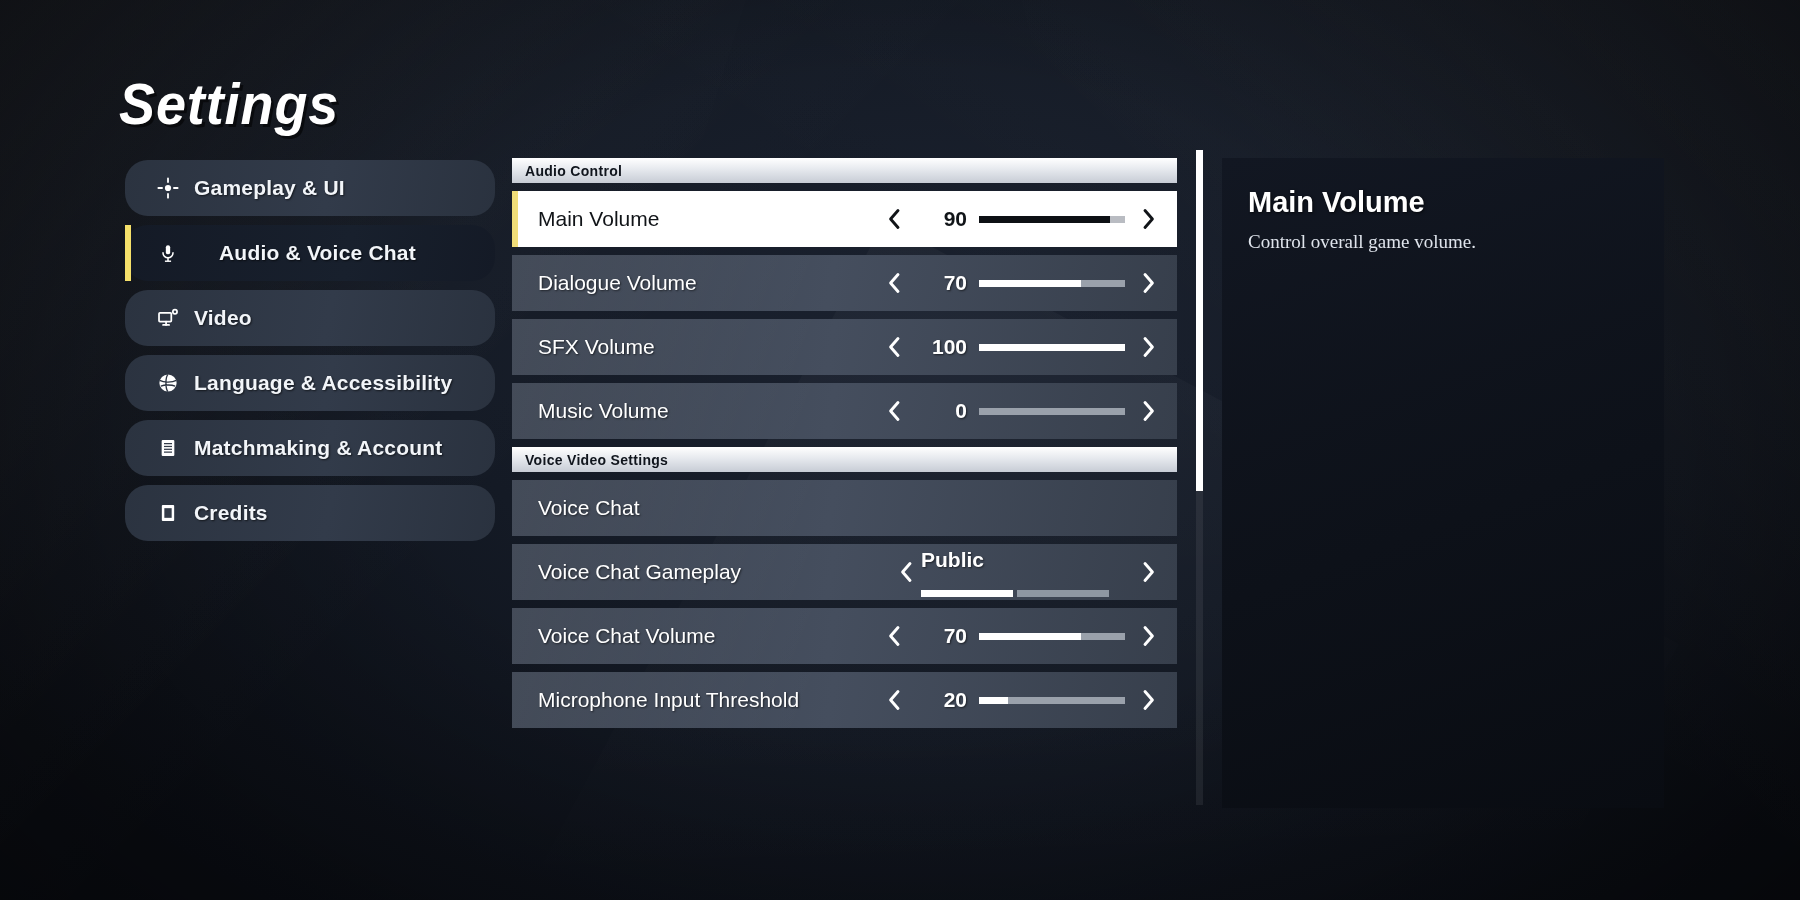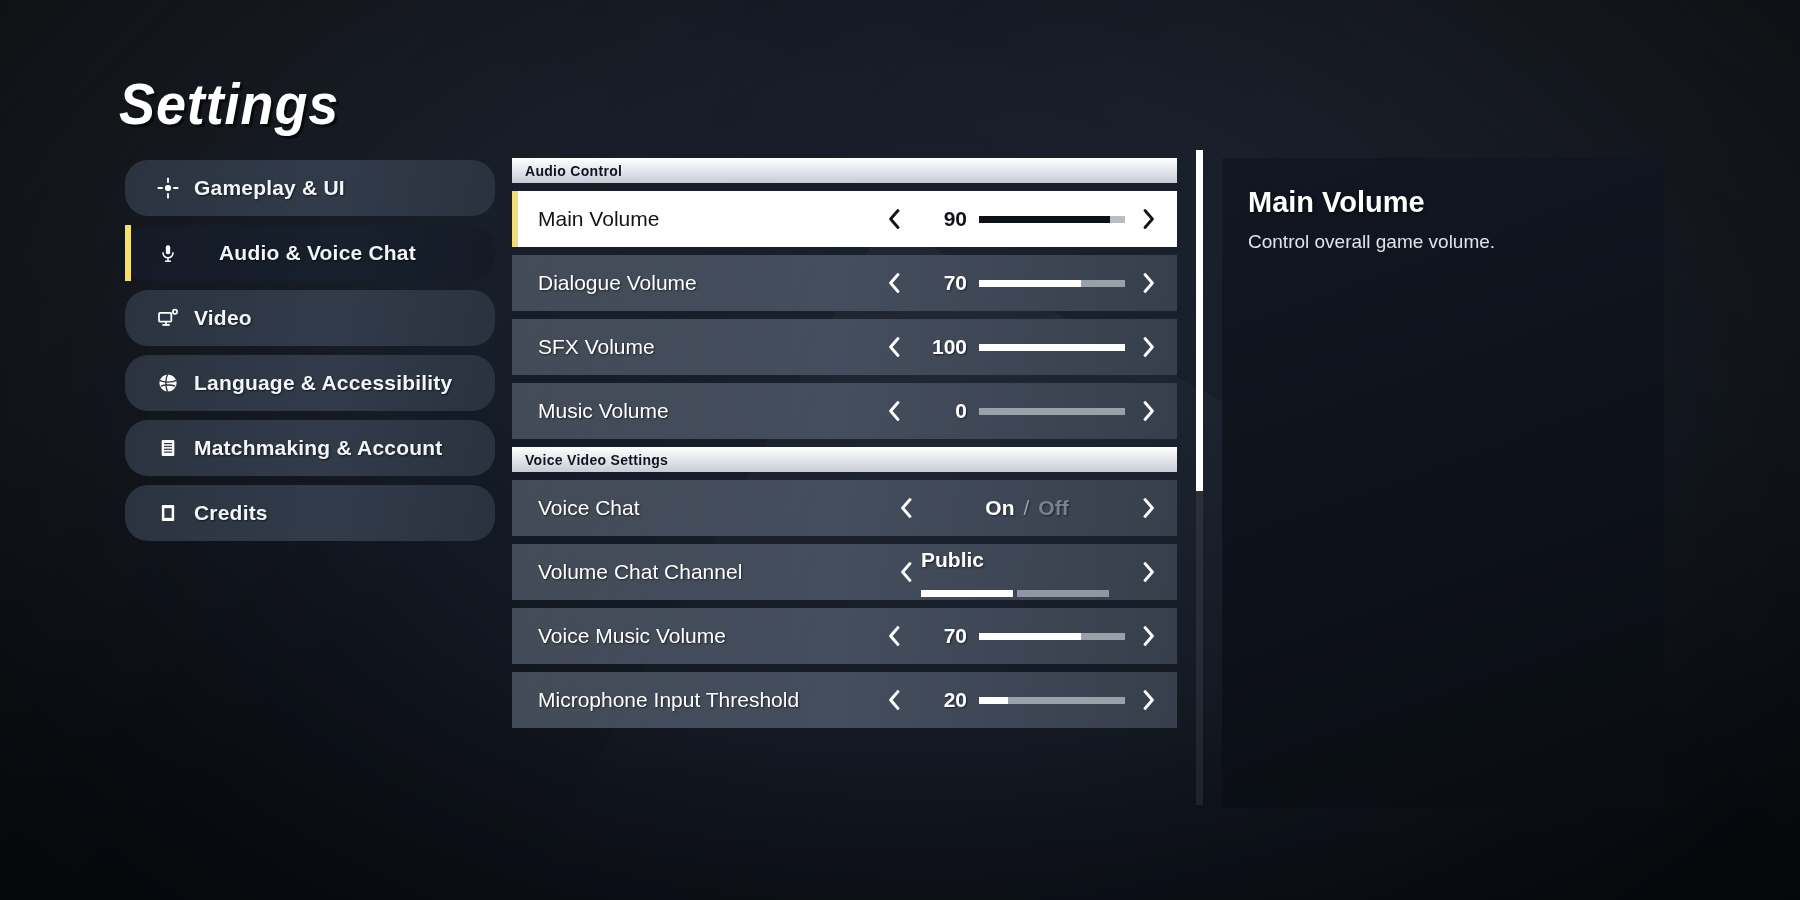--- a/index.html
+++ b/index.html
@@ -225,21 +225,21 @@
     width:442px; height:650px;
     background:linear-gradient(160deg, #121722 0%, #0d1119 55%, #090c12 100%);
     padding:28px 26px;
   }
   #info-title {
     font-size:29px; font-weight:bold; color:#ffffff;
     margin-bottom:10px;
     text-shadow:1px 1px 3px rgba(0,0,0,0.7);
   }
   #info-desc {
-    font-size:19px; color:#dfe4ec; line-height:1.35;
+    font-size:19px; color:#dfe4ec; line-height:1.35;font-family:Liberation Serif, serif;
   }
 </style>
 </head>
 <body>
 
 <div id="screen">
 
   <div class="facet facet-a"></div>
   <div class="facet facet-b"></div>
   <div class="facet facet-c"></div>
@@ -387,40 +387,23 @@
           <span class="chev">
             <svg width="15" height="24" viewBox="0 0 15 24" fill="none" stroke="#ffffff" stroke-width="2.9" stroke-linecap="round" stroke-linejoin="round">
               <path d="M4 3.5L11.4 12 4 20.5"></path>
             </svg>
           </span>
         </div>
       </div>
       <div class="section-header second">Voice Video Settings</div>
       <div class="row">
         <div class="row-label">Voice Chat</div>
-        <div class="row-control">
-          <span class="chev">
-            <svg width="15" height="24" viewBox="0 0 15 24" fill="none" stroke="#ffffff" stroke-width="2.9" stroke-linecap="round" stroke-linejoin="round">
-              <path d="M11 3.5L3.6 12 11 20.5"></path>
-            </svg>
-          </span>
-          <span class="toggle">
-            <span class="opt on">On</span>
-            <span class="sep">/</span>
-            <span class="opt off">Off</span>
-          </span>
-          <span class="chev">
-            <svg width="15" height="24" viewBox="0 0 15 24" fill="none" stroke="#ffffff" stroke-width="2.9" stroke-linecap="round" stroke-linejoin="round">
-              <path d="M4 3.5L11.4 12 4 20.5"></path>
-            </svg>
-          </span>
-        </div>
-      </div>
-      <div class="row">
-        <div class="row-label">Volume Chat Channel</div>
+      </div>
+      <div class="row">
+        <div class="row-label">Voice Chat Gameplay</div>
         <div class="row-control">
           <span class="chev">
             <svg width="15" height="24" viewBox="0 0 15 24" fill="none" stroke="#ffffff" stroke-width="2.9" stroke-linecap="round" stroke-linejoin="round">
               <path d="M11 3.5L3.6 12 11 20.5"></path>
             </svg>
           </span>
           <span class="channel">
             <span class="chan-name">Public</span>
             <span class="segs">
               <span class="seg active"></span>
@@ -428,21 +411,21 @@
             </span>
           </span>
           <span class="chev">
             <svg width="15" height="24" viewBox="0 0 15 24" fill="none" stroke="#ffffff" stroke-width="2.9" stroke-linecap="round" stroke-linejoin="round">
               <path d="M4 3.5L11.4 12 4 20.5"></path>
             </svg>
           </span>
         </div>
       </div>
       <div class="row">
-        <div class="row-label">Voice Music Volume</div>
+        <div class="row-label">Voice Chat Volume</div>
         <div class="row-control">
           <span class="chev">
             <svg width="15" height="24" viewBox="0 0 15 24" fill="none" stroke="#ffffff" stroke-width="2.9" stroke-linecap="round" stroke-linejoin="round">
               <path d="M11 3.5L3.6 12 11 20.5"></path>
             </svg>
           </span>
           <span class="val-num">70</span>
           <span class="slider">
             <span class="fill" style="width: 70%;"></span>
           </span>

